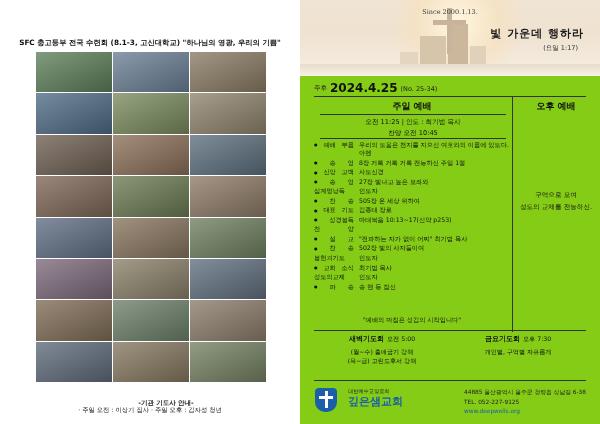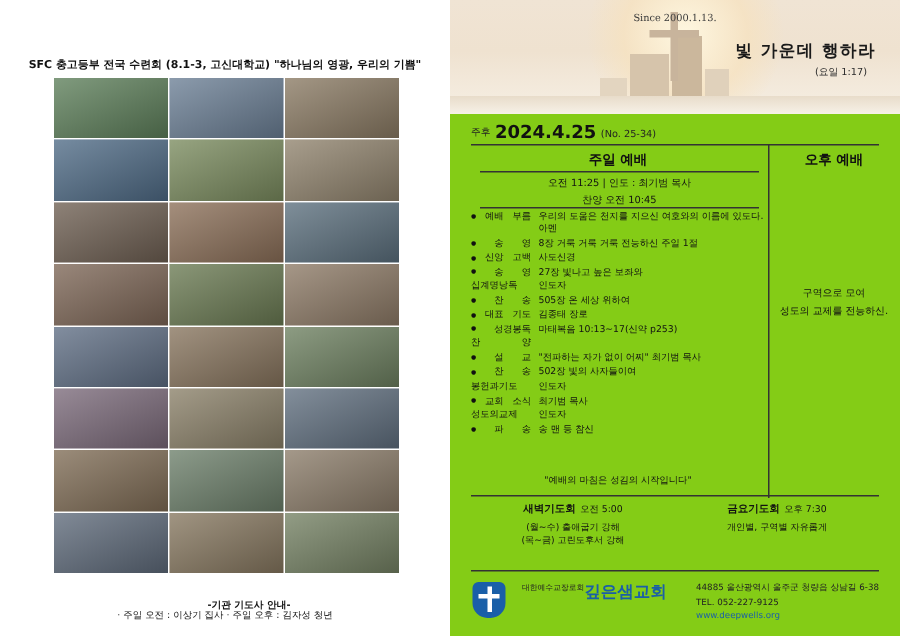--- a/index.html
+++ b/index.html
@@ -318,21 +318,21 @@
     background: #fff;
   }
   .logo .ch {
     position: absolute;
     left: 5px; top: 10px;
     width: 14px; height: 3px;
     background: #fff;
   }
   .church-name {
     display: flex;
-    flex-direction: row;
+    flex-direction: column;
     justify-content: center;
     flex: 0 0 auto;
     padding-top: 2px;
   }
   .church-name .small { font-size: 5.2px; color: #222; }
   .church-name .big { font-size: 11px; font-weight: bold; color: #1a5fa8; line-height: 1.2; }
   .contact {
     font-size: 5.8px;
     line-height: 1.65;
     color: #222;

